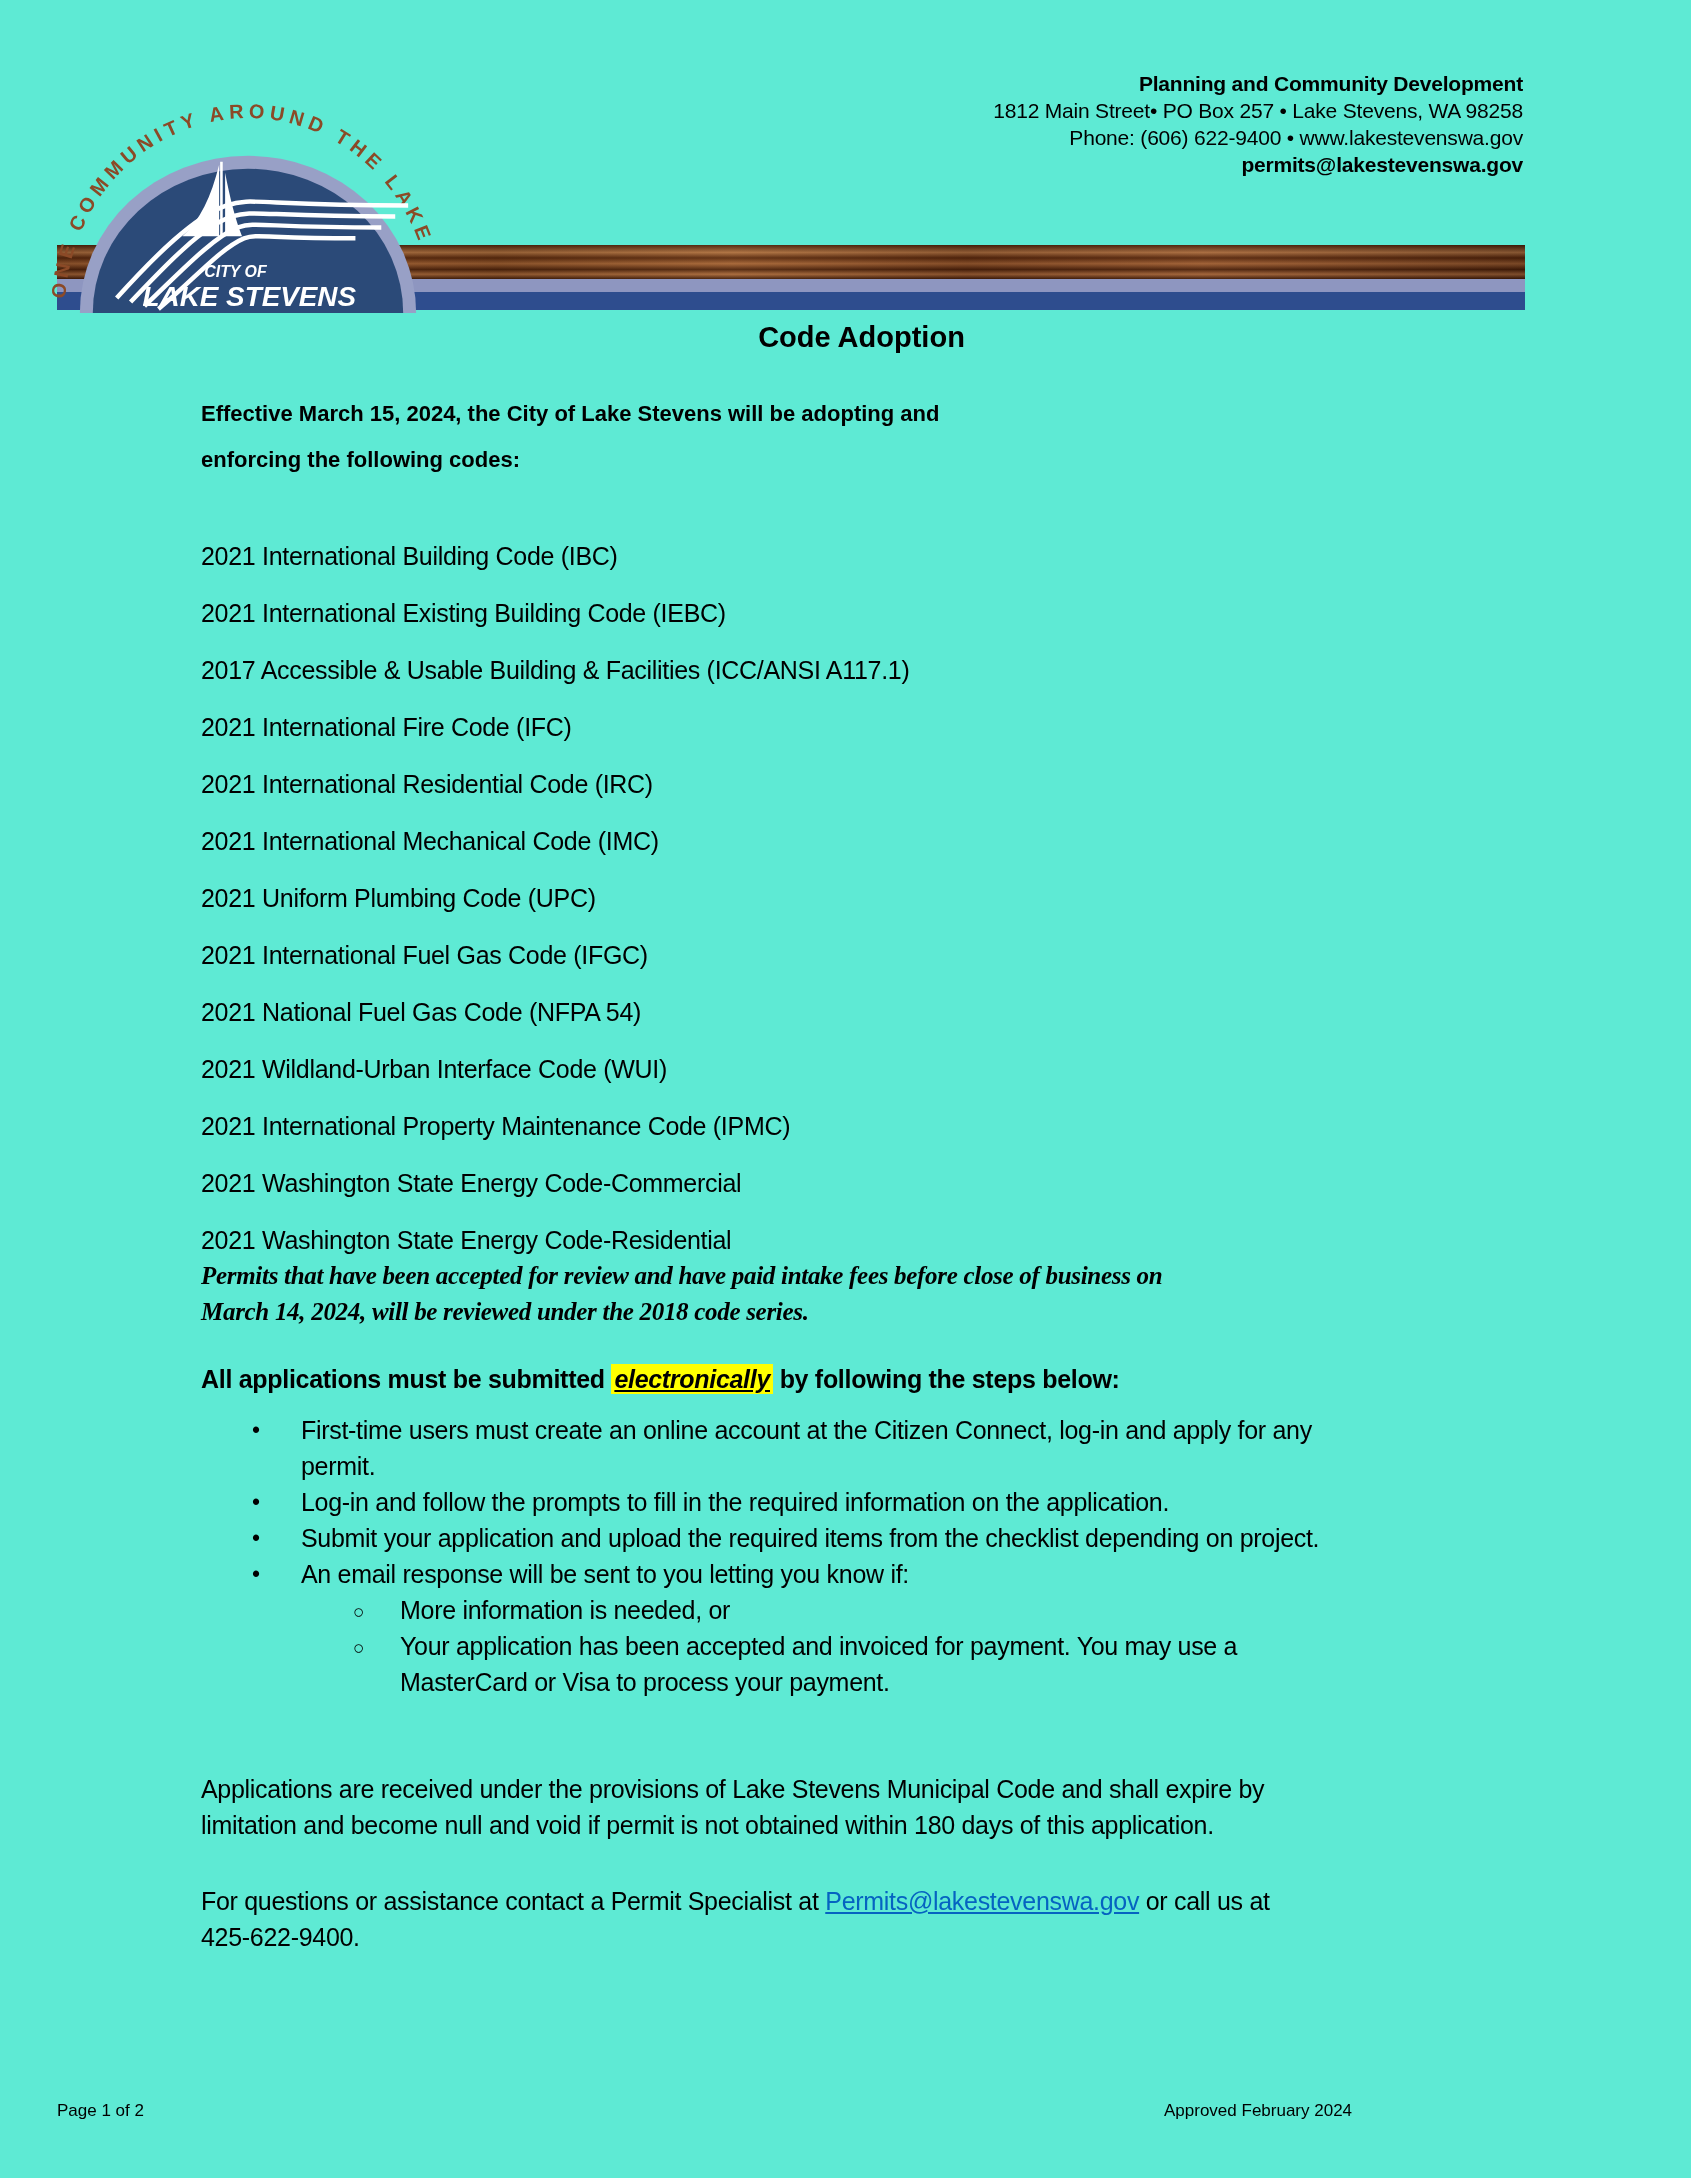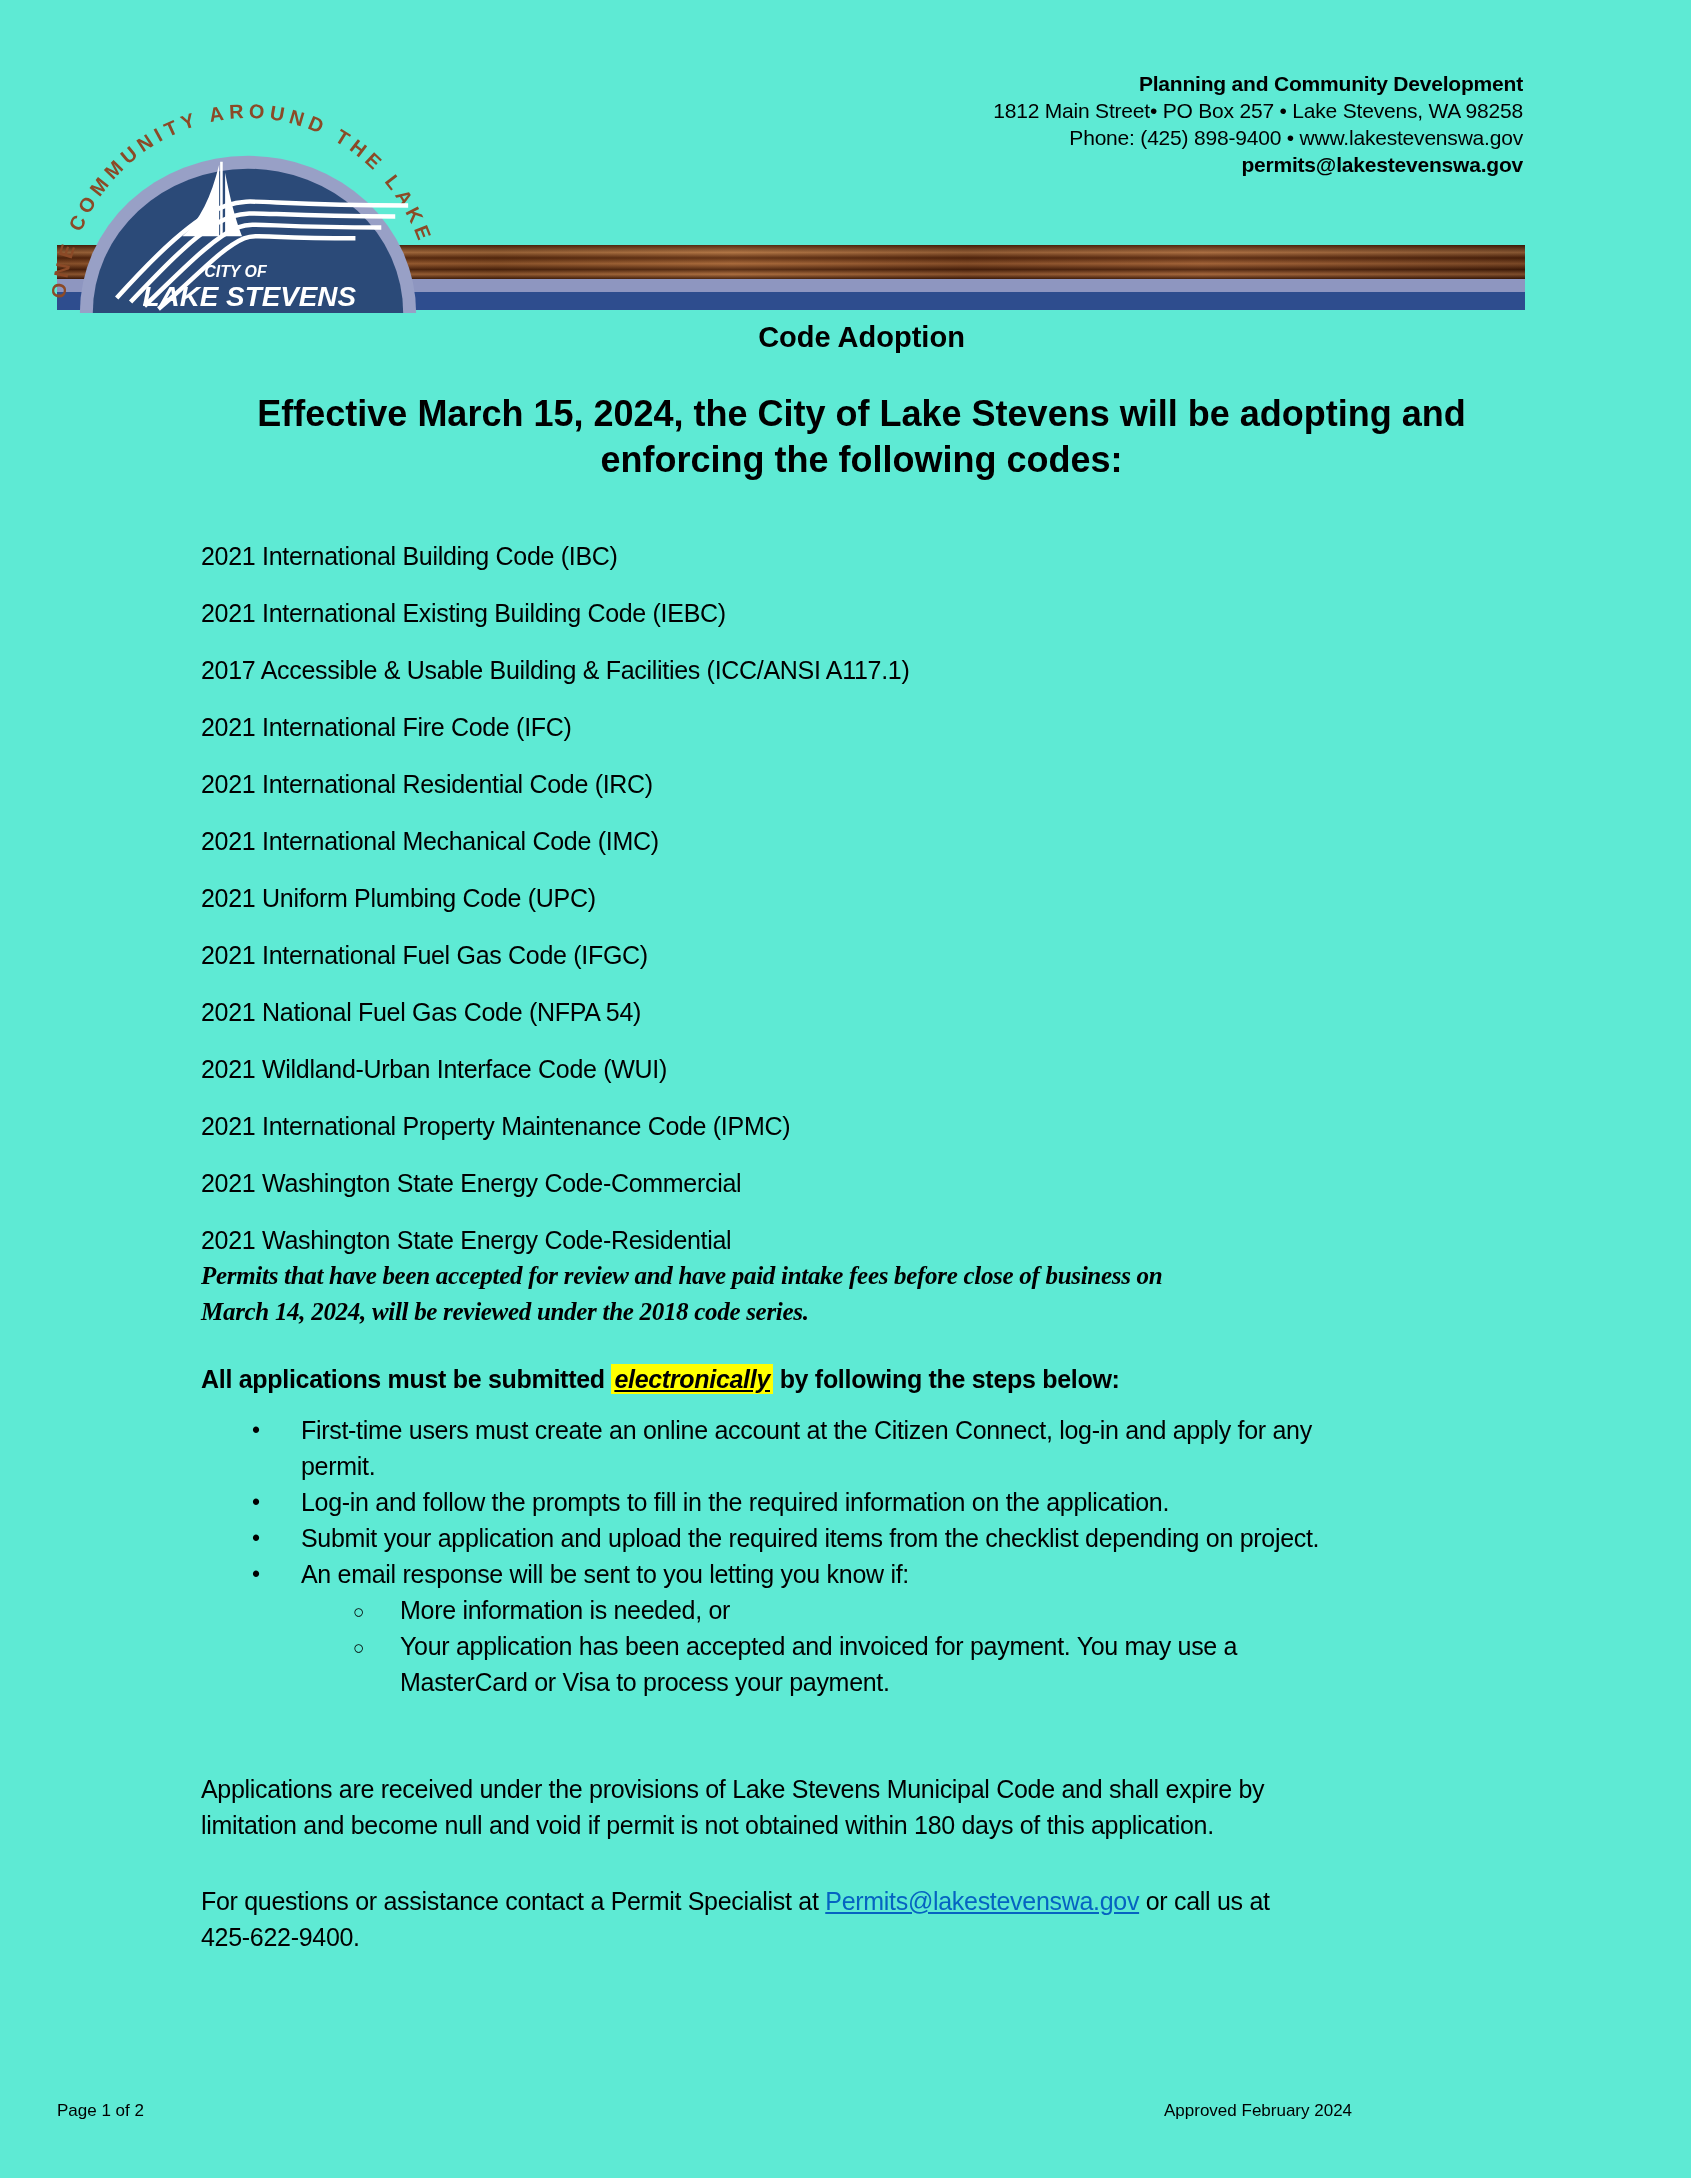--- a/index.html
+++ b/index.html
@@ -19,21 +19,21 @@
     background:
       linear-gradient(180deg, rgba(30,10,0,.55) 0%, rgba(255,210,150,.25) 22%, rgba(40,12,0,.45) 38%, rgba(255,200,140,.18) 55%, rgba(30,8,0,.5) 72%, rgba(255,205,150,.2) 86%, rgba(25,6,0,.6) 100%),
       linear-gradient(90deg,#6a3414 0%, #8a4a22 14%, #713a16 30%, #96562a 46%, #6b3414 62%, #8d4d26 78%, #5c2c10 100%);
   }
   .stripe-lav{left:57px;top:279px;width:1468px;height:13px;background:#8e96c0;}
   .stripe-blue{left:57px;top:292px;width:1468px;height:18px;background:#2e4d8e;}
 
   .logo{left:55px;top:107px;width:383px;height:209px;overflow:visible;}
 
   .title{left:201px;top:321px;width:1321px;text-align:center;font-size:29px;font-weight:bold;}
-  .heading{left:201px;top:391px;width:1321px;text-align:center;font-size:36px;font-weight:bold;line-height:46px;}
+  .heading{left:201px;top:391px;width:1321px;font-size:22px;font-weight:bold;line-height:46px;}
 
   .codes{left:201px;top:528px;font-size:25px;line-height:57px;letter-spacing:-0.3px;}
 
   .note{left:201px;top:1258px;font-size:25px;line-height:36px;font-weight:bold;font-style:italic;letter-spacing:-0.3px;font-family:Liberation Serif, serif;}
 
   .submit{left:201px;top:1365px;font-size:25px;font-weight:bold;letter-spacing:-0.3px;}
   .hl{background:#ffff00;font-style:italic;text-decoration:underline;padding:1px 3px;}
 
   .steps{left:201px;top:1412px;font-size:25px;line-height:36px;letter-spacing:-0.3px;width:1393px;}
   .steps .ln{position:relative;white-space:nowrap;}
@@ -54,21 +54,21 @@
   .foot-r{left:1164px;}
 </style>
 </head>
 <body>
 
 <div class="page">
 
   <div class="abs hdr">
     <div class="b nowrap">Planning and Community Development</div>
     <div class="nowrap">1812 Main Street• PO Box 257 • Lake Stevens, WA 98258</div>
-    <div class="nowrap">Phone: (425) 898-9400 • www.lakestevenswa.gov</div>
+    <div class="nowrap">Phone: (606) 622-9400 • www.lakestevenswa.gov</div>
     <div class="b nowrap">permits@lakestevenswa.gov</div>
   </div>
 
   <div class="abs stripe-wood"></div>
   <div class="abs stripe-lav"></div>
   <div class="abs stripe-blue"></div>
 
   <svg class="abs logo" viewBox="0 0 385 210" xmlns="http://www.w3.org/2000/svg" style="overflow:visible">
     <path id="arcTextPath" d="M 10 205 A 184 194 0 0 1 378 205" fill="none"></path>
 

